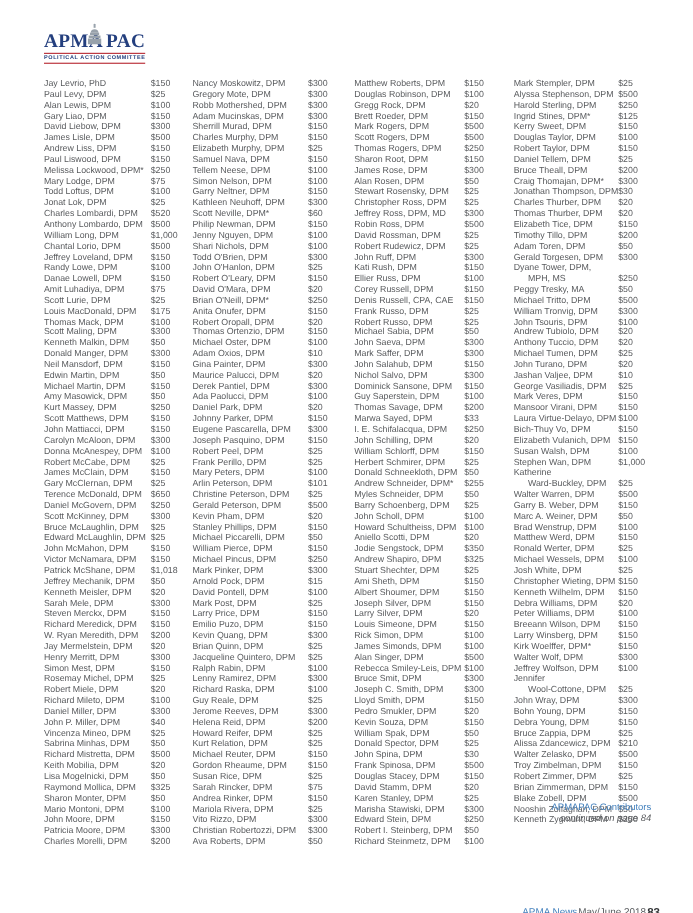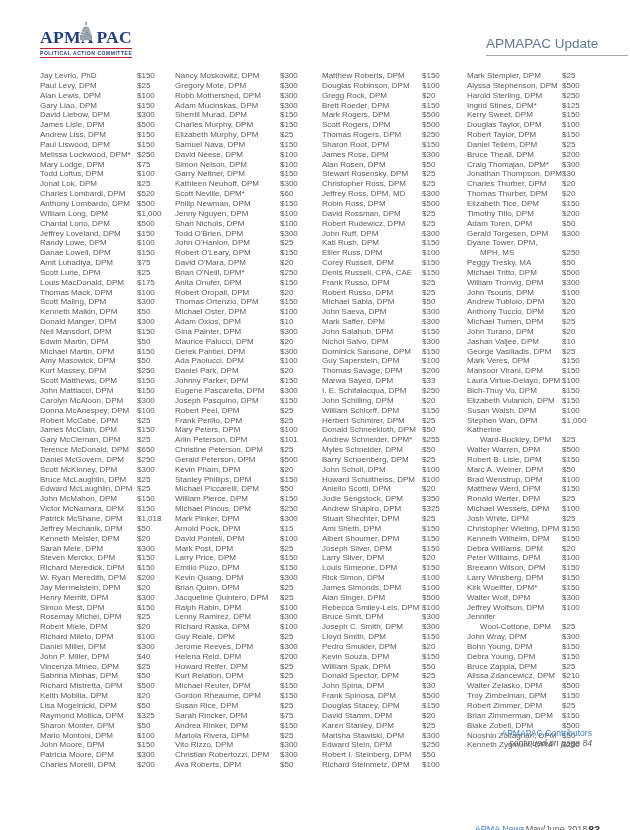--- a/index.html
+++ b/index.html
@@ -60,23 +60,20 @@
             <rect x="1.8" y="17" width="16.4" height="3.6"></rect>
             <rect x="0.6" y="21.2" width="18.8" height="8"></rect>
           </g>
         </svg>
       </span>
       <span>PAC</span>
     </div>
     <div class="logo-sub">POLITICAL ACTION COMMITTEE</div>
   </div>
 
-  <div class="update-hdr">
-    <span>APMAPAC Update</span>
-  </div>
 
   <div class="cols">
     <div class="col col1">
         <div class="row">
           <span class="nm">Jay Levrio, PhD</span>
           <span class="amt">$150</span>
         </div>
         <div class="row">
           <span class="nm">Paul Levy, DPM</span>
           <span class="amt">$25</span>
@@ -385,21 +382,21 @@
         </div>
         <div class="row">
           <span class="nm">Elizabeth Murphy, DPM</span>
           <span class="amt">$25</span>
         </div>
         <div class="row">
           <span class="nm">Samuel Nava, DPM</span>
           <span class="amt">$150</span>
         </div>
         <div class="row">
-          <span class="nm">David Neese, DPM</span>
+          <span class="nm">Tellem Neese, DPM</span>
           <span class="amt">$100</span>
         </div>
         <div class="row">
           <span class="nm">Simon Nelson, DPM</span>
           <span class="amt">$100</span>
         </div>
         <div class="row">
           <span class="nm">Garry Neltner, DPM</span>
           <span class="amt">$150</span>
         </div>
@@ -1081,21 +1078,21 @@
         </div>
         <div class="row">
           <span class="nm ind">Ward-Buckley, DPM</span>
           <span class="amt">$25</span>
         </div>
         <div class="row">
           <span class="nm">Walter Warren, DPM</span>
           <span class="amt">$500</span>
         </div>
         <div class="row">
-          <span class="nm">Robert B. Lisle, DPM</span>
+          <span class="nm">Garry B. Weber, DPM</span>
           <span class="amt">$150</span>
         </div>
         <div class="row">
           <span class="nm">Marc A. Weiner, DPM</span>
           <span class="amt">$50</span>
         </div>
         <div class="row">
           <span class="nm">Brad Wenstrup, DPM</span>
           <span class="amt">$100</span>
         </div>

